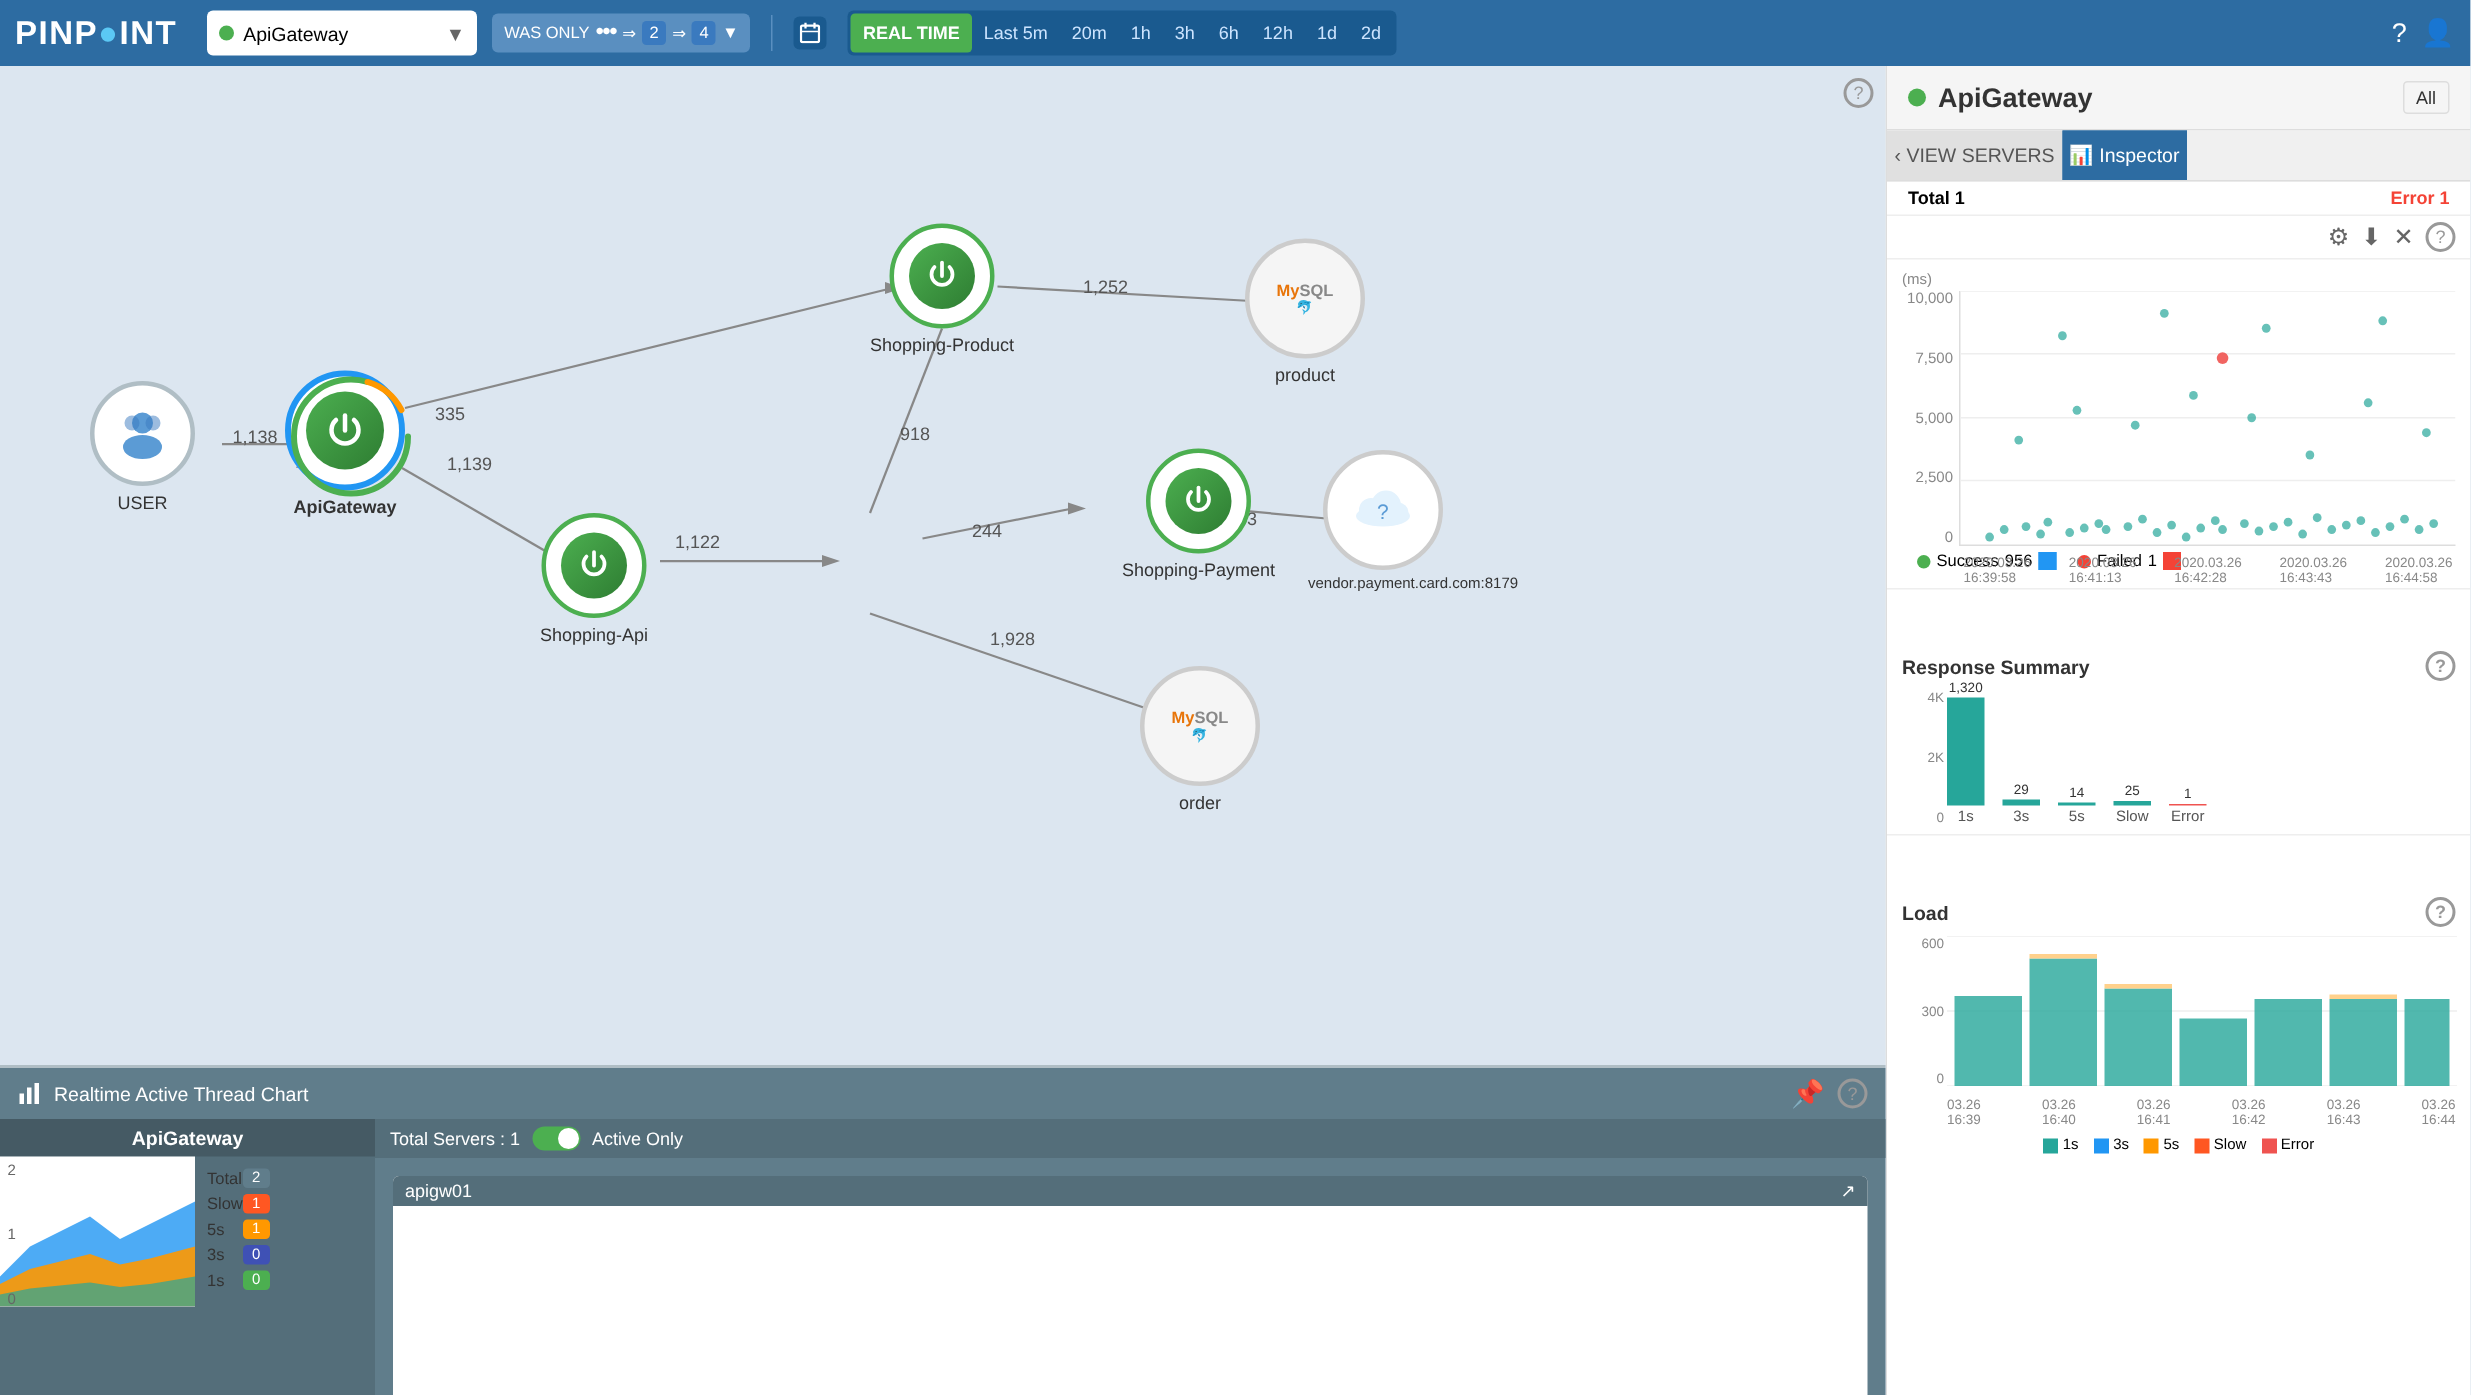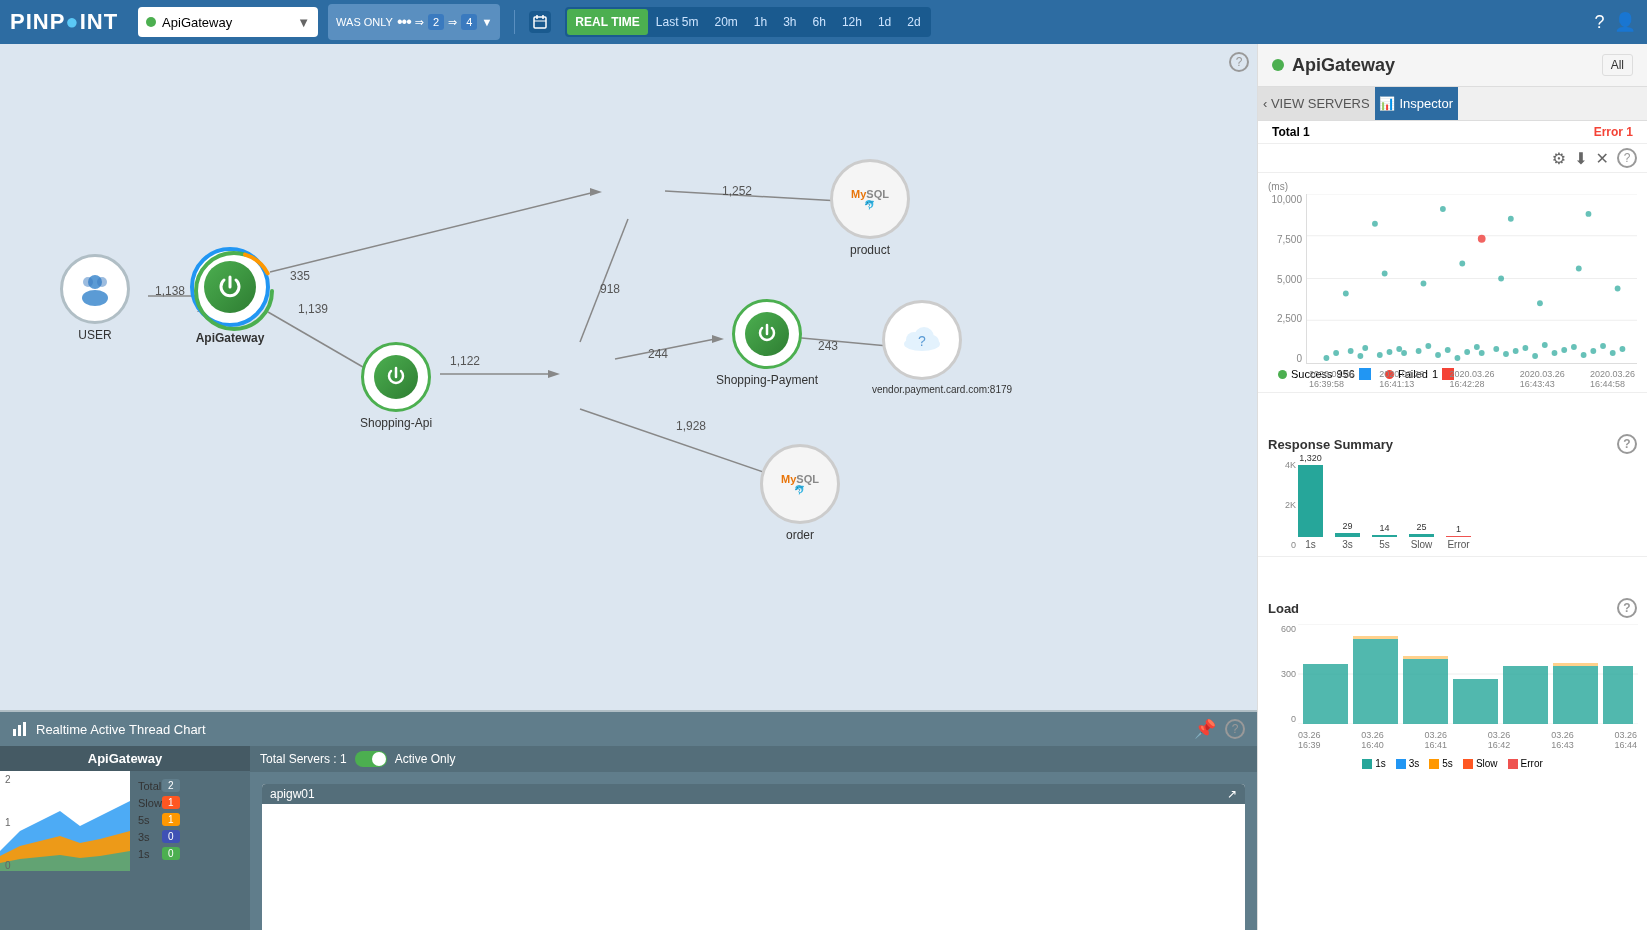--- a/index.html
+++ b/index.html
@@ -45,21 +45,21 @@
       background: #5a8fc0;
       color: white;
       border: none;
       border-radius: 4px;
       padding: 4px 8px;
       font-size: 11px;
       cursor: pointer;
       display: flex;
       align-items: center;
       gap: 4px;
-      height: 36px;
+      height: 26px;
     }
     .was-dots { font-size: 16px; letter-spacing: -1px; }
     .was-num { background: #3a7abf; padding: 2px 5px; border-radius: 3px; }
 
     .realtime-controls {
       display: flex;
       align-items: center;
       gap: 0;
       background: #1a5a8f;
       border-radius: 4px;
@@ -557,21 +557,21 @@
 
       <div class="edge-label" style="left:155px; top:240px;">1,138</div>
       <div class="edge-label" style="left:195px; top:258px;">→</div>
       <div class="edge-label" style="left:290px; top:225px;">335</div>
       <div class="edge-label" style="left:298px; top:258px;">1,139</div>
       <div class="edge-label" style="left:450px; top:310px;">1,122</div>
       <div class="edge-label" style="left:600px; top:238px;">918</div>
       <div class="edge-label" style="left:648px; top:303px;">244</div>
       <div class="edge-label" style="left:722px; top:140px;">1,252</div>
       <div class="edge-label" style="left:818px; top:295px;">243</div>
-      <div class="edge-label" style="left:660px; top:375px;margin-left:16px;">1,928</div>
+      <div class="edge-label" style="left:660px; top:375px;">1,928</div>
 
       <div class="node" style="left:60px; top:210px;">
         <div class="node-circle" style="width:70px;height:70px;border-color:#b0bec5;">
           <div class="user-node-icon">
             <svg width="38" height="38" viewBox="0 0 38 38" fill="none">
               <circle cx="19" cy="12" r="7" fill="#5b9bd5"></circle>
               <ellipse cx="19" cy="28" rx="13" ry="8" fill="#5b9bd5"></ellipse>
               <circle cx="12" cy="12" r="5" fill="#3a7abf" opacity="0.5"></circle>
               <circle cx="26" cy="12" r="5" fill="#3a7abf" opacity="0.5"></circle>
             </svg>
@@ -601,23 +601,34 @@
           <div class="power-icon">
             <svg width="24" height="24" viewBox="0 0 24 24" fill="white">
               <path d="M12 3 L12 12" stroke="white" stroke-width="2.5" stroke-linecap="round"></path>
               <path d="M7 6 A7 7 0 1 0 17 6" stroke="white" stroke-width="2.5" fill="none" stroke-linecap="round"></path>
             </svg>
           </div>
         </div>
         <div class="node-label">Shopping-Api</div>
       </div>
 
-
-
-      <div class="node" style="left:716px; top:255px;">
+      <div class="node" style="left:580px; top:105px;">
+        <div class="node-circle green-border" style="width:70px;height:70px;">
+          <div class="power-icon">
+            <svg width="24" height="24" viewBox="0 0 24 24" fill="white">
+              <path d="M12 3 L12 12" stroke="white" stroke-width="2.5" stroke-linecap="round"></path>
+              <path d="M7 6 A7 7 0 1 0 17 6" stroke="white" stroke-width="2.5" fill="none" stroke-linecap="round"></path>
+            </svg>
+          </div>
+        </div>
+        <div class="node-label">Shopping-Product</div>
+      </div>
+
+
+      <div class="node" style="left:748px; top:255px;">
         <div class="node-circle green-border" style="width:70px;height:70px;">
           <div class="power-icon">
             <svg width="24" height="24" viewBox="0 0 24 24" fill="white">
               <path d="M12 3 L12 12" stroke="white" stroke-width="2.5" stroke-linecap="round"></path>
               <path d="M7 6 A7 7 0 1 0 17 6" stroke="white" stroke-width="2.5" fill="none" stroke-linecap="round"></path>
             </svg>
           </div>
         </div>
         <div class="node-label">Shopping-Payment</div>
       </div>

